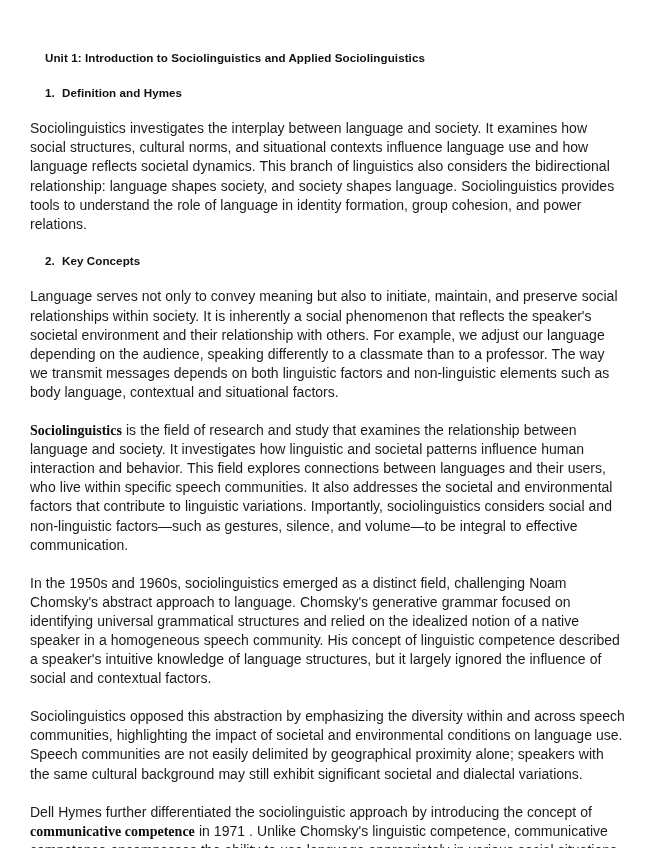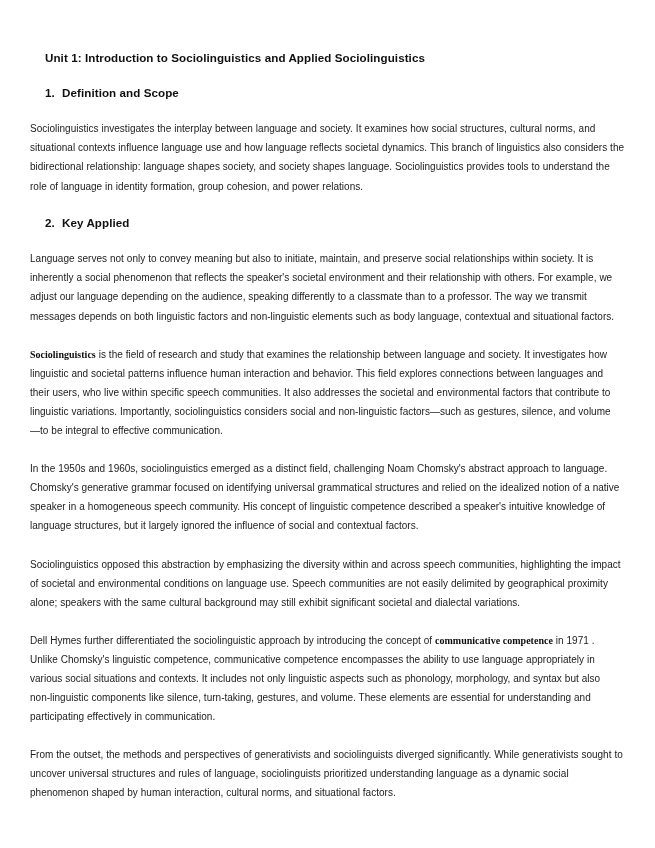--- a/index.html
+++ b/index.html
@@ -44,21 +44,21 @@
   }
   .section-heading .num {
     display: inline-block;
     width: 17px;
     flex: 0 0 17px;
   }
   .section-heading .htext {
     letter-spacing: 0.08px;
   }
   p.body-par {
-    font-size: 10px;
+    font-size: 14px;
     line-height: 19.1px;
     margin: 19px 0 0 0;
     padding: 0;
     color: #1b1b1b;
     text-align: left;
     letter-spacing: 0.01px;
     word-spacing: 0.15px;
   }
   p.body-par:first-of-type {
     margin-top: 19px;
@@ -81,28 +81,28 @@
 </style>
 </head>
 <body>
 
 <div class="page">
 
   <h1 class="doc-title">Unit 1: Introduction to Sociolinguistics and Applied Sociolinguistics</h1>
 
   <div class="section-heading">
     <span class="num">1.</span>
-    <span class="htext">Definition and Scope</span>
+    <span class="htext">Definition and Hymes</span>
   </div>
 
   <p class="body-par after-heading tight-wide">Sociolinguistics investigates the interplay between language and society. It examines how social structures, cultural norms, and situational contexts influence language use and how language reflects societal dynamics. This branch of linguistics also considers the bidirectional relationship: language shapes society, and society shapes language. Sociolinguistics provides tools to understand the role of language in identity formation, group cohesion, and power relations.</p>
 
   <div class="section-heading">
     <span class="num">2.</span>
-    <span class="htext">Key Applied</span>
+    <span class="htext">Key Concepts</span>
   </div>
 
   <p class="body-par after-heading mid">Language serves not only to convey meaning but also to initiate, maintain, and preserve social relationships within society. It is inherently a social phenomenon that reflects the speaker's societal environment and their relationship with others. For example, we adjust our language depending on the audience, speaking differently to a classmate than to a professor. The way we transmit messages depends on both linguistic factors and non-linguistic elements such as body language, contextual and situational factors.</p>
 
   <p class="body-par mid"><b>Sociolinguistics</b><span> is the field of research and study that examines the relationship between language and society. It investigates how linguistic and societal patterns influence human interaction and behavior. This field explores connections between languages and their users, who live within specific speech communities. It also addresses the societal and environmental factors that contribute to linguistic variations. Importantly, sociolinguistics considers social and non-linguistic factors—such as gestures, silence, and volume—to be integral to effective communication.</span></p>
 
   <p class="body-par tight-wide">In the 1950s and 1960s, sociolinguistics emerged as a distinct field, challenging Noam Chomsky's abstract approach to language. Chomsky's generative grammar focused on identifying universal grammatical structures and relied on the idealized notion of a native speaker in a homogeneous speech community. His concept of linguistic competence described a speaker's intuitive knowledge of language structures, but it largely ignored the influence of social and contextual factors.</p>
 
   <p class="body-par tight-wide">Sociolinguistics opposed this abstraction by emphasizing the diversity within and across speech communities, highlighting the impact of societal and environmental conditions on language use. Speech communities are not easily delimited by geographical proximity alone; speakers with the same cultural background may still exhibit significant societal and dialectal variations.</p>
 

